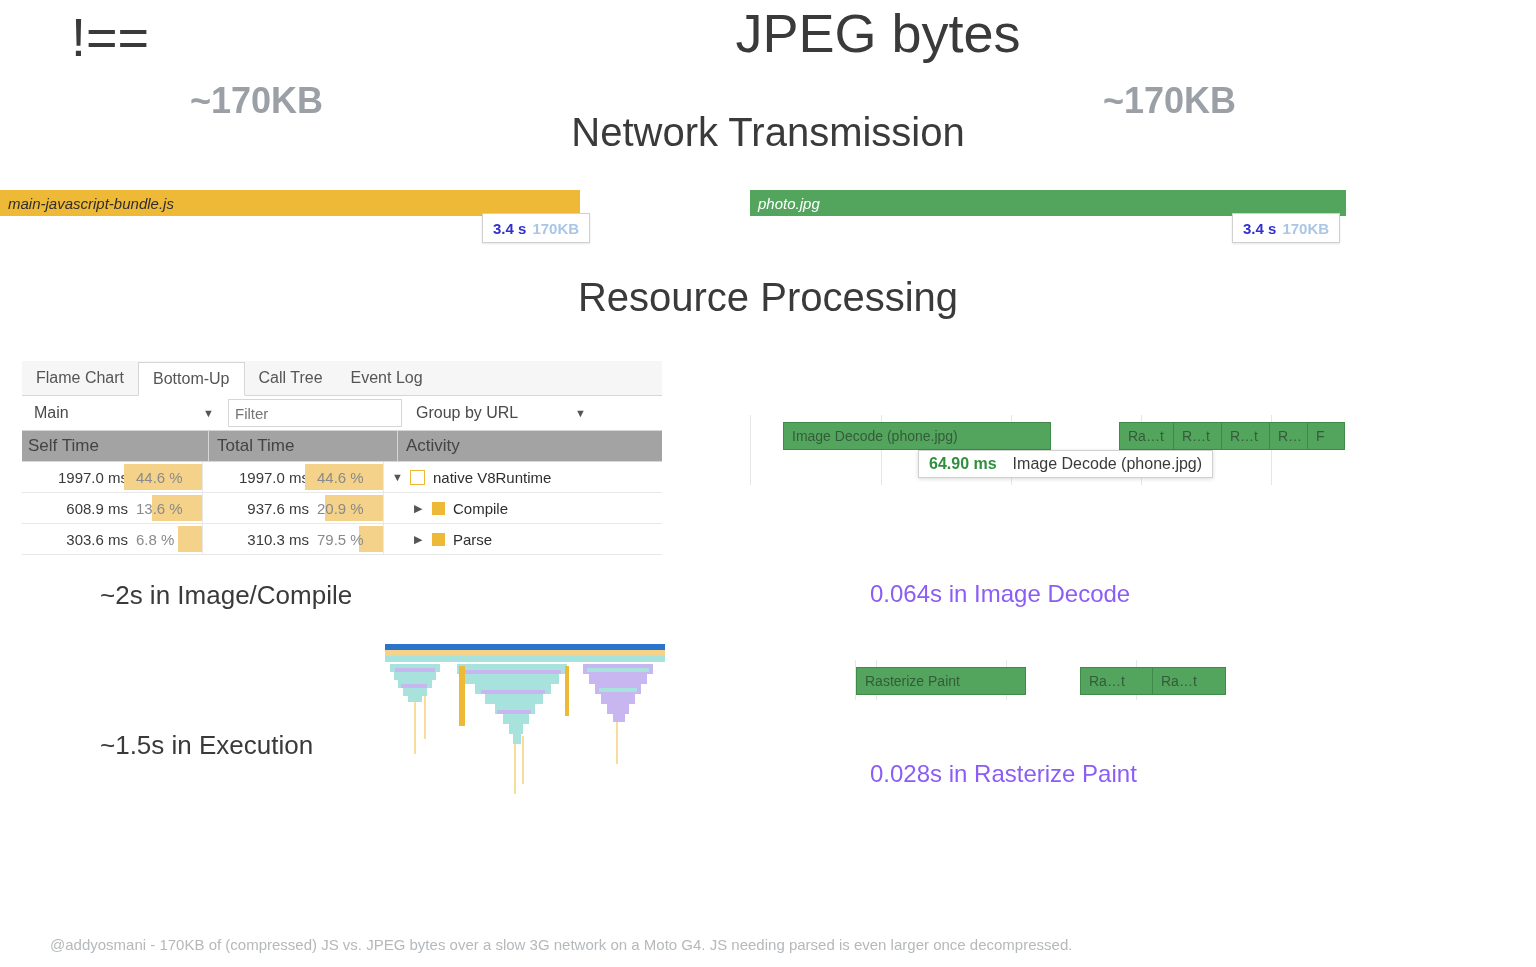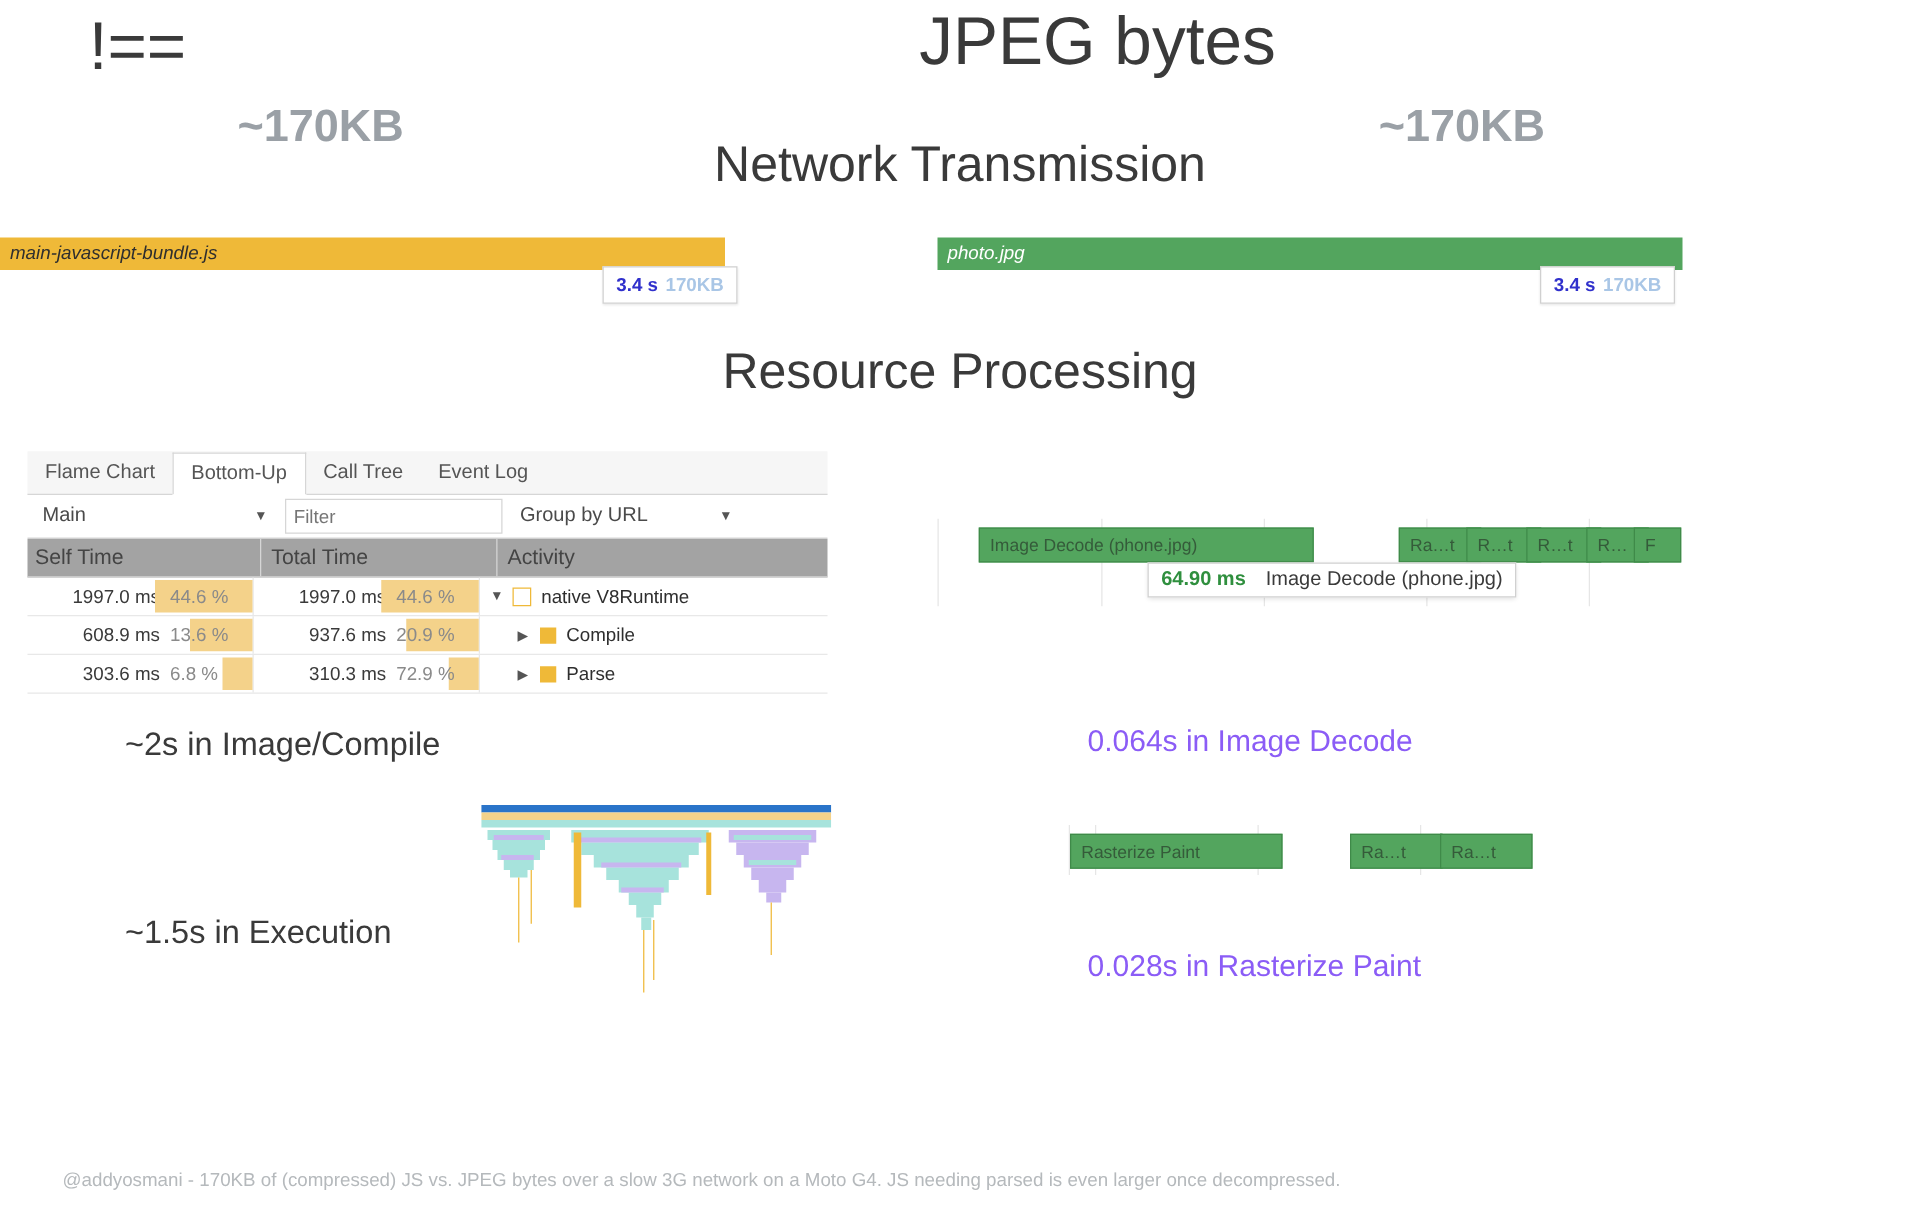--- a/index.html
+++ b/index.html
@@ -210,21 +210,21 @@
             <span class="t-ms">303.6 ms</span>
             <span class="t-pct" style="width: 70px;">
               <span class="pct-shade" style="width: 24px;"></span>
               <span class="pct-text">6.8 %</span>
             </span>
           </div>
           <div class="cell-time cell-total">
             <span class="t-ms">310.3 ms</span>
             <span class="t-pct" style="width: 70px;">
               <span class="pct-shade" style="width: 24px;"></span>
-              <span class="pct-text">72.9 %</span>
+              <span class="pct-text">79.5 %</span>
             </span>
           </div>
           <div class="cell-act">
             <span style="width: 14px;"></span>
             <span class="tri">▶</span>
             <span class="sq y-fill"></span>
             <span>Parse</span>
           </div>
         </div>
       </div>

